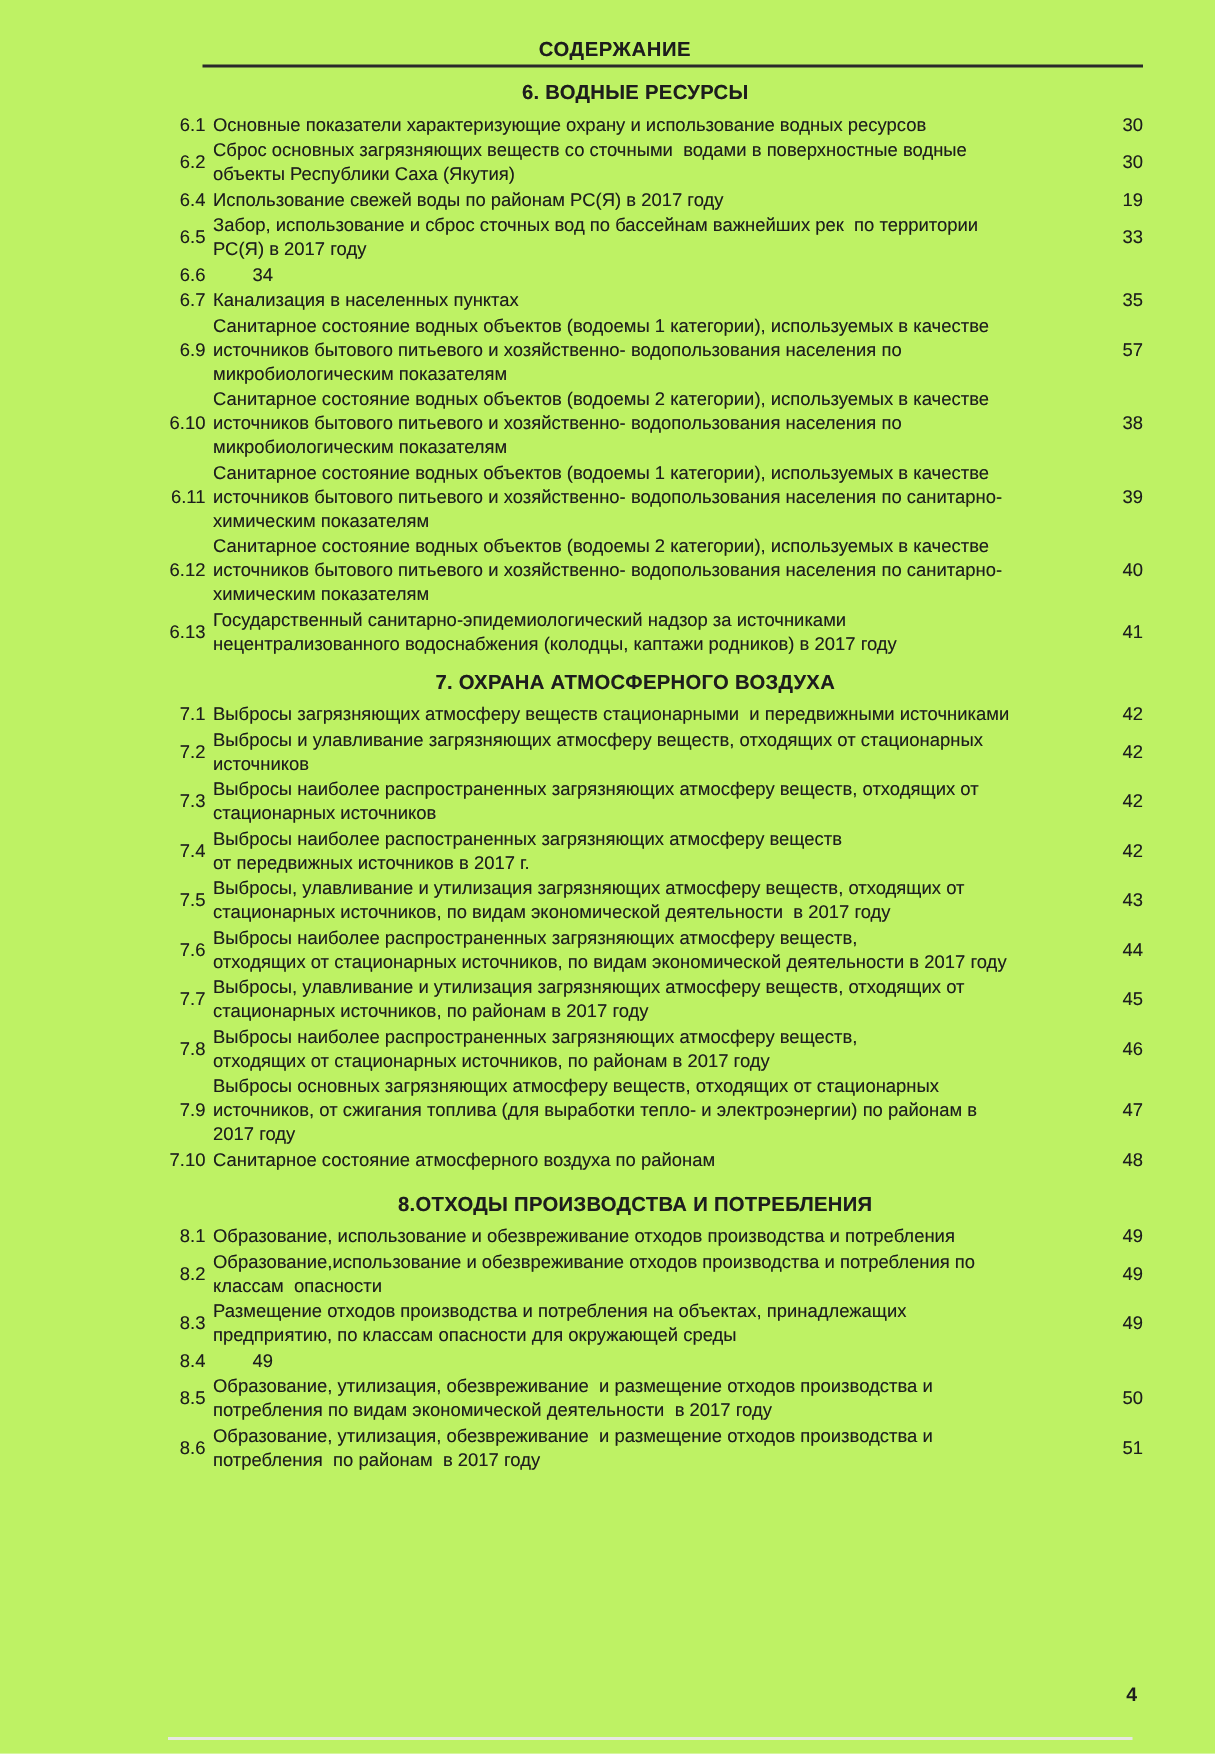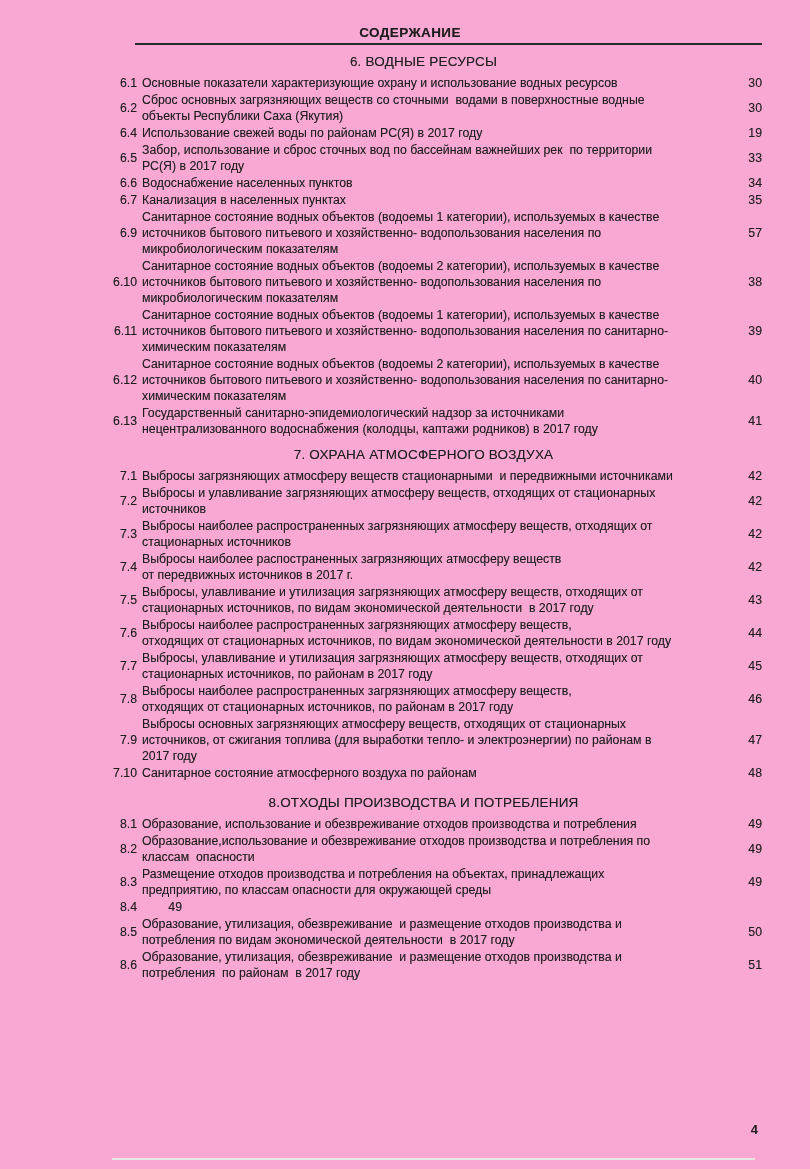--- a/index.html
+++ b/index.html
@@ -12,21 +12,21 @@
     height: 1169px;
     position: relative;
     overflow: hidden;
     font-family: "Liberation Sans", "DejaVu Sans", sans-serif;
     color: #1d1d1d;
     -webkit-font-smoothing: antialiased;
   }
   .sheet {
     position: absolute;
     inset: 0;
-    background: #f9a8d4;
+    background: #bef264;
   }
   .doc-title {
     margin: 25px 0 0 0;
     padding-left: 10px;
     text-align: center;
     font-size: 13.5px;
     font-weight: bold;
     letter-spacing: 0.4px;
     text-shadow: 0 0 0.4px rgba(20,20,20,0.45);
   }
@@ -35,21 +35,21 @@
     border-top: 2px solid #2a2a2a;
     margin: 3px 48px 0 135px;
   }
   .content {
     margin: 0 48px 0 103px;
   }
   .section-heading {
     text-align: center;
     padding-right: 18px;
     font-size: 13.5px;
-    font-weight: normal;
+    font-weight: bold;
     letter-spacing: 0.2px;
     margin: 10px 0 6px 0;
     text-shadow: 0 0 0.4px rgba(20,20,20,0.45);
   }
   .toc-section:first-child .section-heading { margin-top: 9px; }
   .toc-section:nth-child(3) .section-heading { margin-top: 14px; }
   .entry {
     display: flex;
     align-items: center;
     margin-bottom: 1px;
@@ -115,21 +115,20 @@
           <div class="pg">19</div>
         </div>
         <div class="entry">
           <div class="num">6.5</div>
           <div class="txt">Забор, использование и сброс сточных вод по бассейнам важнейших рек  по территории
 РС(Я) в 2017 году</div>
           <div class="pg">33</div>
         </div>
         <div class="entry">
           <div class="num">6.6</div>
-          <div class="txt">Водоснабжение населенных пунктов</div>
           <div class="pg">34</div>
         </div>
         <div class="entry">
           <div class="num">6.7</div>
           <div class="txt">Канализация в населенных пунктах</div>
           <div class="pg">35</div>
         </div>
         <div class="entry">
           <div class="num">6.9</div>
           <div class="txt">Санитарное состояние водных объектов (водоемы 1 категории), используемых в качестве

